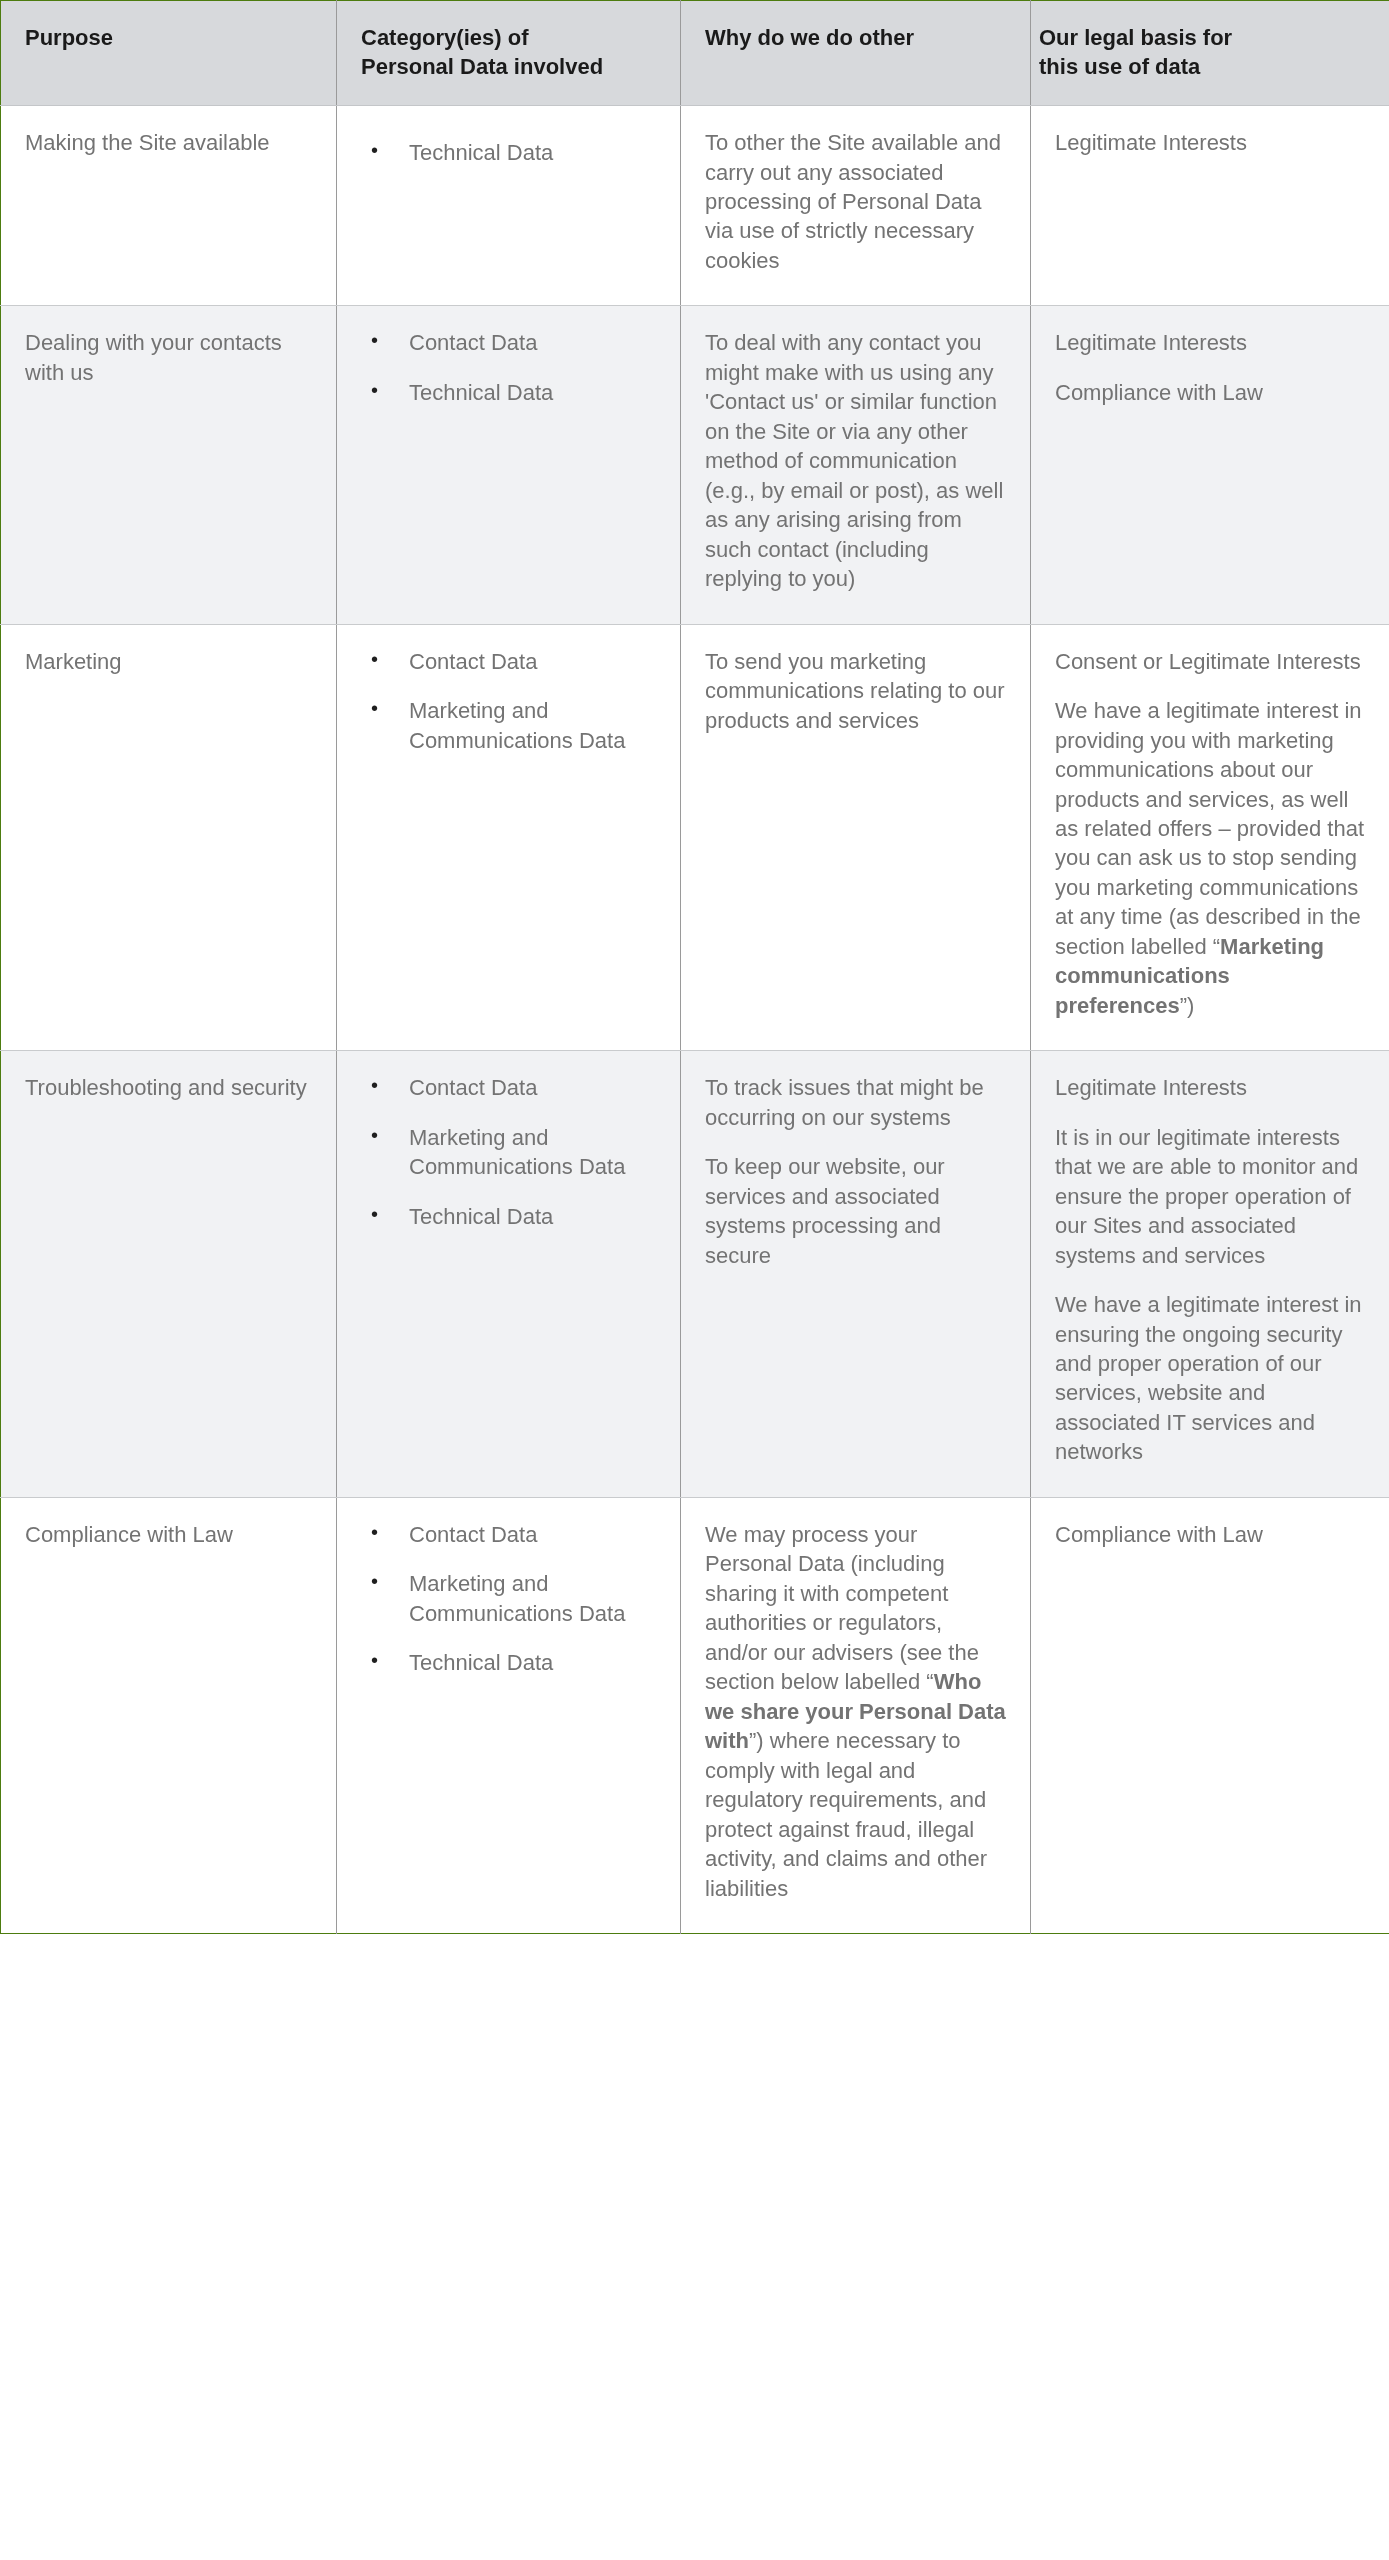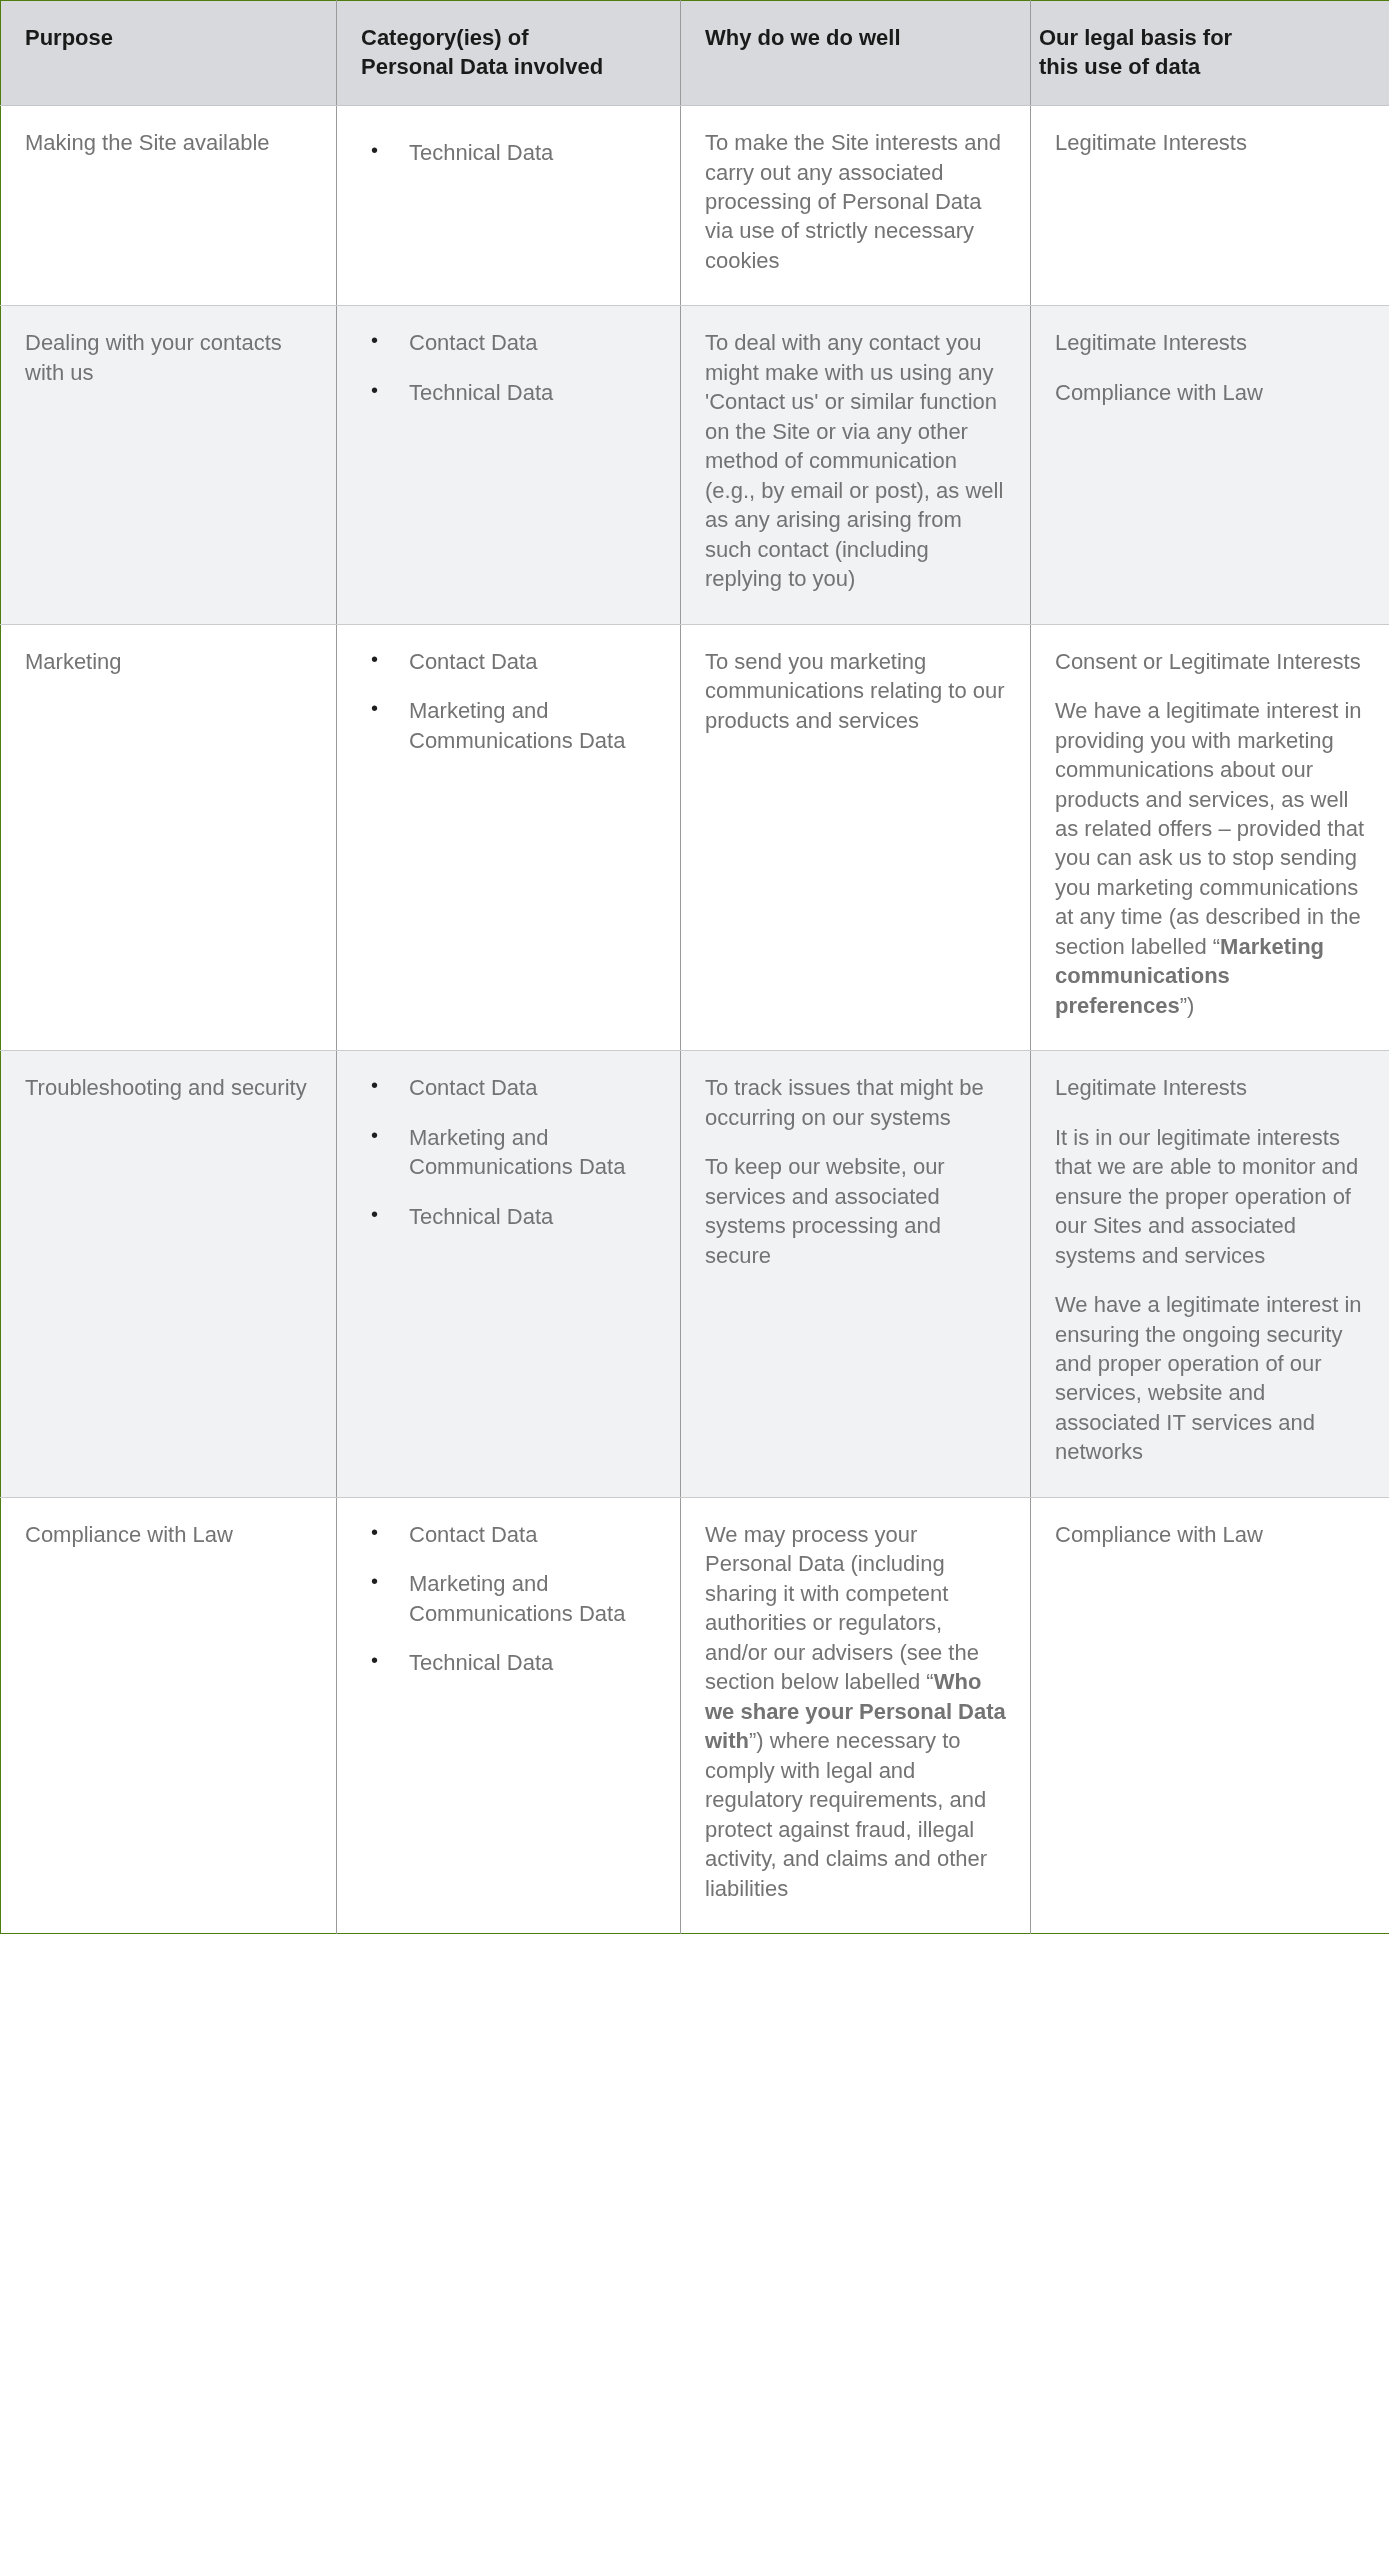--- a/index.html
+++ b/index.html
@@ -107,40 +107,40 @@
     <thead>
       <tr>
         <th>
           <span>Purpose</span>
         </th>
         <th>
           <span>Category(ies) of</span><br>
           <span>Personal Data involved</span>
         </th>
         <th>
-          <span>Why do we do well</span>
+          <span>Why do we do other</span>
         </th>
         <th>
           <span>Our legal basis for</span><br>
           <span>this use of data</span>
         </th>
       </tr>
     </thead>
     <tbody>
         <tr>
           <td>
             <span class="cell-text">Making the Site available</span>
           </td>
           <td>
             <ul class="bullets">
               <li>Technical Data</li>
             </ul>
           </td>
           <td>
-            <span class="cell-text">To make the Site interests and carry out any associated processing of Personal Data via use of strictly necessary cookies</span>
+            <span class="cell-text">To other the Site available and carry out any associated processing of Personal Data via use of strictly necessary cookies</span>
           </td>
           <td>
             <span class="cell-text">Legitimate Interests</span>
           </td>
         </tr>
         <tr class="shaded">
           <td>
             <span class="cell-text">Dealing with your contacts with us</span>
           </td>
           <td>

